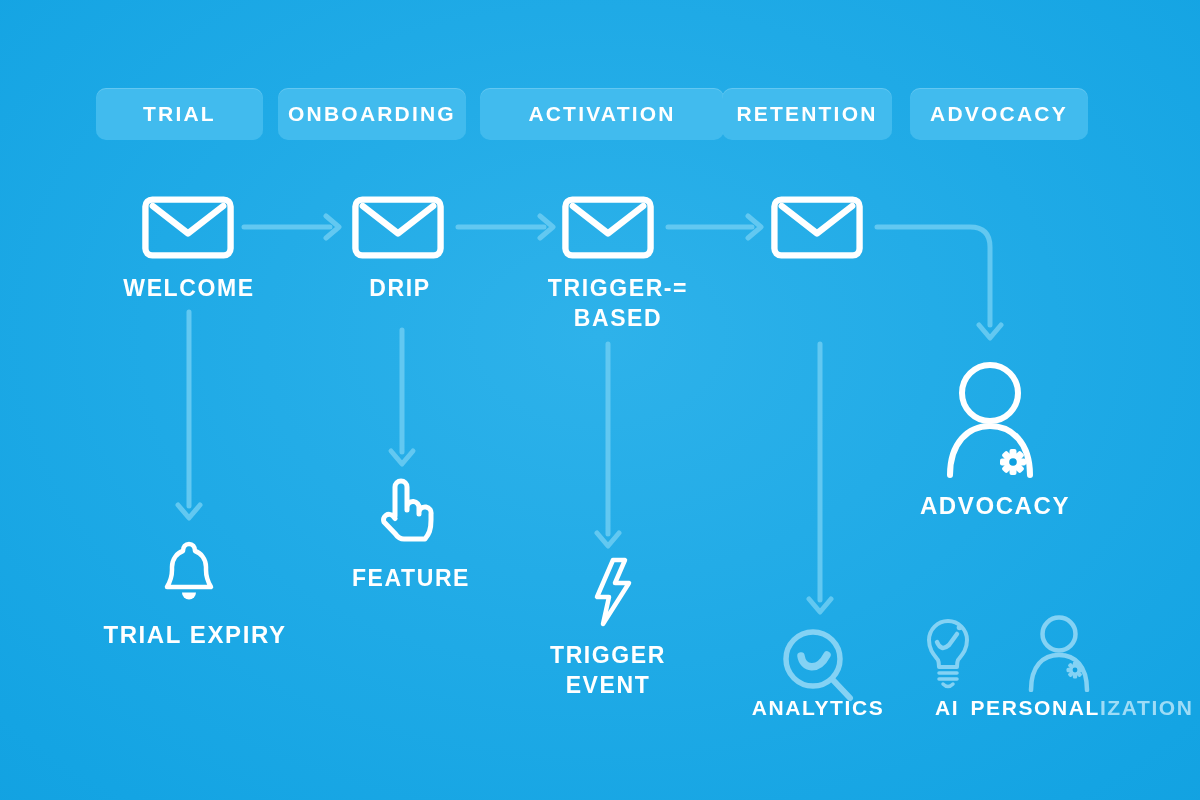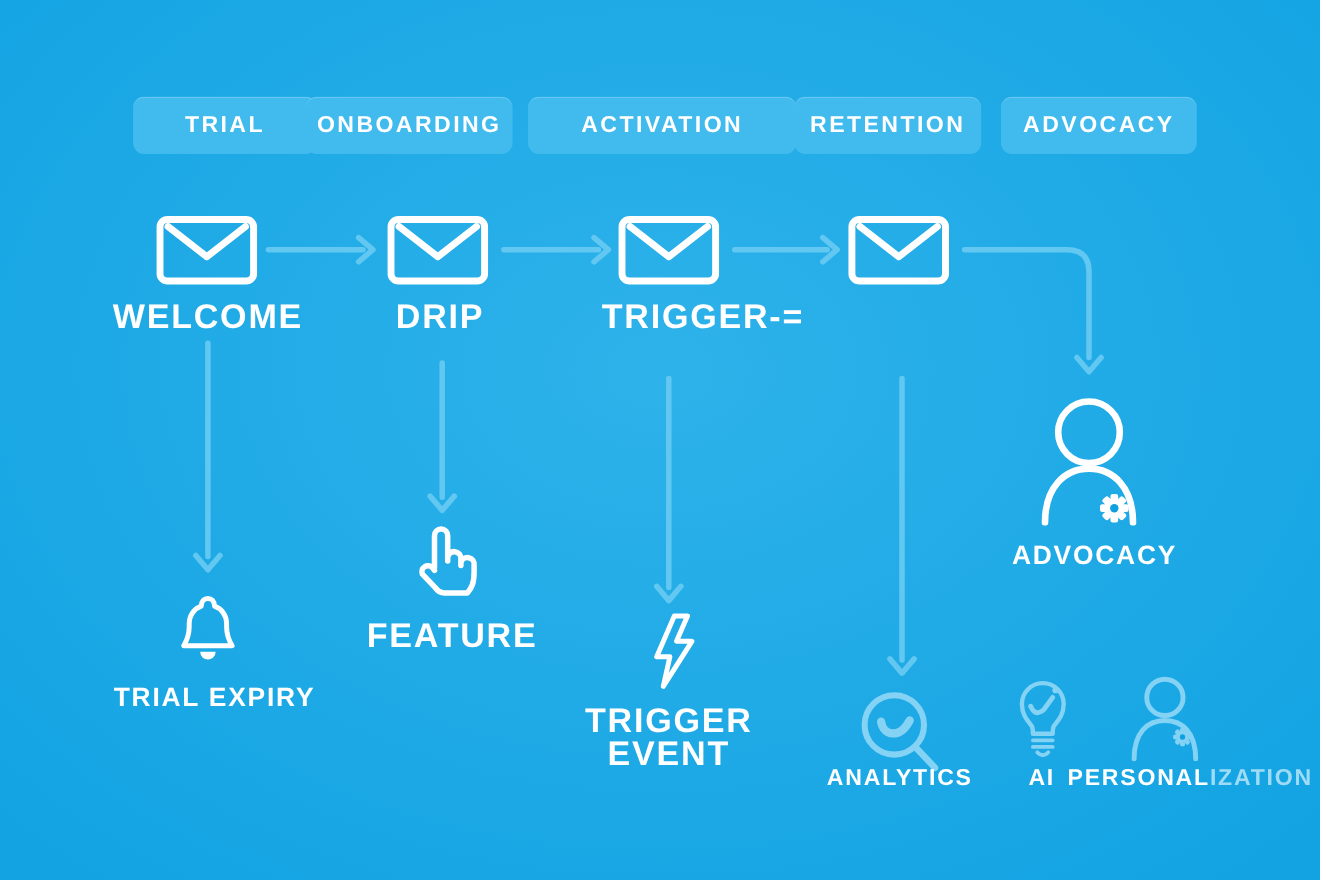--- a/index.html
+++ b/index.html
@@ -16,31 +16,31 @@
   
   .pill{
     position:absolute;top:88px;height:52px;border-radius:10px;
     background:var(--stage-pill,#41bbee);
     display:flex;align-items:center;justify-content:center;
     box-shadow:inset 0 1px 0 rgba(255,255,255,.18);
   }
   .pill span{
     color:var(--text-white,#fff);font-size:21px;font-weight:bold;letter-spacing:2.2px;
   }
-  .pill1{left:96px;width:167px;margin-left:25px;}
+  .pill1{left:96px;width:167px;}
   .pill2{left:278px;width:188px;align-items:center;}
   .pill3{left:480px;width:244px;}
   .pill4{left:722px;width:170px;}
   .pill5{left:910px;width:178px;}
   
   .lbl{
     position:absolute;width:240px;text-align:center;color:var(--text-white,#fff);
     font-weight:bold;letter-spacing:1.6px;
   }
-  .lbl23{font-size:31px;line-height:30px;}
+  .lbl23{font-size:23px;line-height:30px;}
   .lbl24{font-size:24px;line-height:30px;}
   .lbl21{font-size:21px;line-height:26px;}
   .pale-part{color:var(--text-pale,#9edcf6);}
   
   .arrow{stroke:var(--arrow,#62c8f1);stroke-width:5;fill:none;stroke-linecap:round;stroke-linejoin:round;}
   .wstroke{stroke:var(--icon-white,#fff);fill:none;stroke-linecap:round;stroke-linejoin:round;}
   .pstroke{stroke:var(--icon-pale,#84d2f4);fill:none;stroke-linecap:round;stroke-linejoin:round;}
   .wfill{fill:var(--icon-white,#fff);}
   .pfill{fill:var(--icon-pale,#84d2f4);}
   .bgfill{fill:#0fa0e0;}
@@ -93,22 +93,23 @@
     <rect class="wstroke" x="3.5" y="3.5" width="87" height="57" rx="7" stroke-width="6.5"></rect>
     <path class="wstroke" d="M11 10 L47 38 L83 10" stroke-width="6.5"></path>
   </svg>
 
   <div class="lbl lbl23" style="left:69px;top:273px">
     <div>WELCOME</div>
   </div>
   <div class="lbl lbl23" style="left:280px;top:273px">
     <div>DRIP</div>
   </div>
-  <div class="lbl lbl23" style="left:519px;top:273px">
+  <div class="lbl lbl23" style="left:498px;top:273px">
     <div>TRIGGER-=</div>
+    <div>BASED</div>
   </div>
 
   <svg class="abs" style="left:163px;top:540px" width="52" height="62" viewBox="0 0 52 62">
     <path class="wstroke" stroke-width="4.5" d="M4 47 C7 42 9 38 9 30 V27 C9 19 14 13 20 11 C20 6.5 22.5 4 26 4 C29.5 4 32 6.5 32 11 C38 13 43 19 43 27 V30 C43 38 45 42 48 47 Z"></path>
     <path class="wfill" d="M19 52.5 A7 7 0 0 0 33 52.5 Z"></path>
   </svg>
   <div class="lbl lbl24" style="left:75px;top:620px">
     <div>TRIAL EXPIRY</div>
   </div>
 

